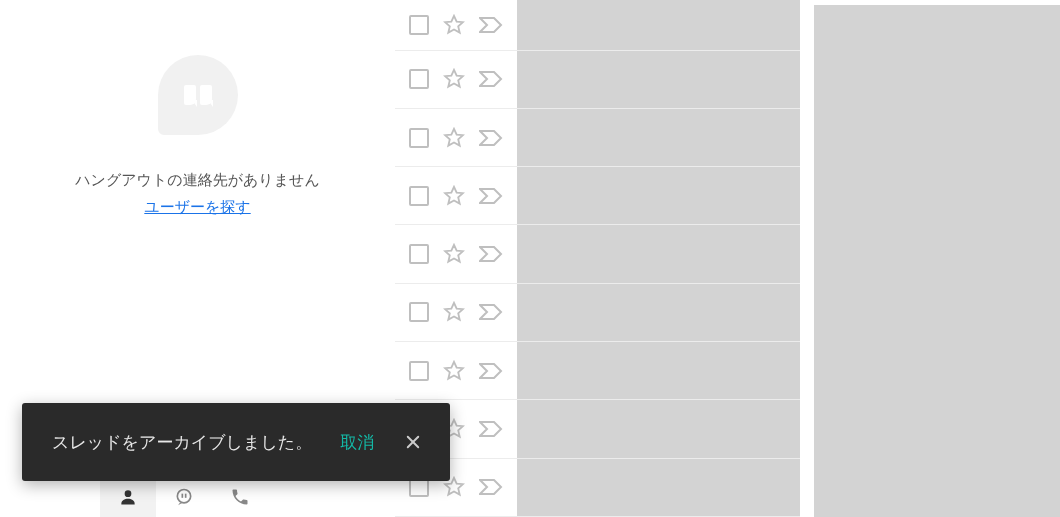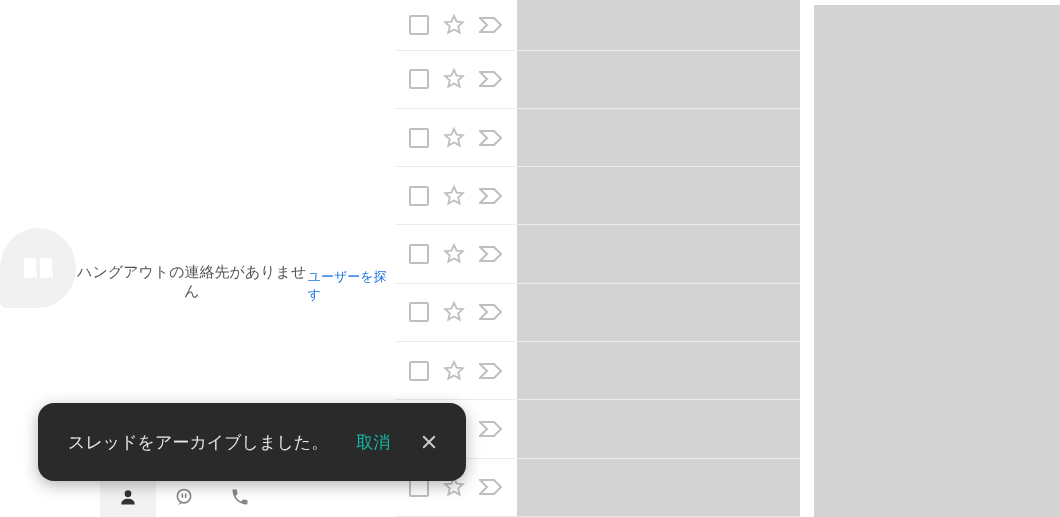--- a/index.html
+++ b/index.html
@@ -13,21 +13,21 @@
     }
     .container {
       display: flex;
       width: 100%;
       height: 100%;
     }
     .sidebar {
       width: 395px;
       flex-shrink: 0;
       display: flex;
-      flex-direction: row;
+      flex-direction: column;
       align-items: center;
       padding-top: 55px;
       position: relative;
     }
     .hangouts-bubble {
       width: 80px;
       height: 80px;
       background: #f1f1f1;
       border-radius: 50% 50% 50% 6px;
       display: flex;
@@ -56,22 +56,23 @@
       border-left: 5px solid transparent;
       border-top: 7px solid #fff;
     }
     .empty-text {
       font-size: 15px;
       color: #555;
       margin-bottom: 8px;
       text-align: center;
     }
     .find-user-link {
-      font-size: 13px;
+      font-size: 15px;
       color: #1a73e8;
+      text-decoration: underline;
       cursor: pointer;
     }
     .bottom-tabs {
       position: absolute;
       bottom: 0;
       left: 100px;
       display: flex;
       border-top: 1px solid #ddd;
     }
     .tab-item {
@@ -135,25 +136,25 @@
       flex-shrink: 0;
     }
     .mail-placeholder {
       flex: 1;
       height: 100%;
       background: #d3d3d3;
     }
 
     .toast {
       position: absolute;
-      left: 38px;
+      left: 22px;
       bottom: 36px;
       background: #2a2a2a;
       color: #e8e8e8;
-      border-radius: 16px;
+      border-radius: 3px;
       height: 78px;
       display: flex;
       align-items: center;
       padding: 0 26px 0 30px;
       font-size: 17px;
       box-shadow: 0 4px 16px rgba(0,0,0,0.3);
       gap: 28px;
     }
     .toast-message { white-space: nowrap; }
     .toast-undo {

